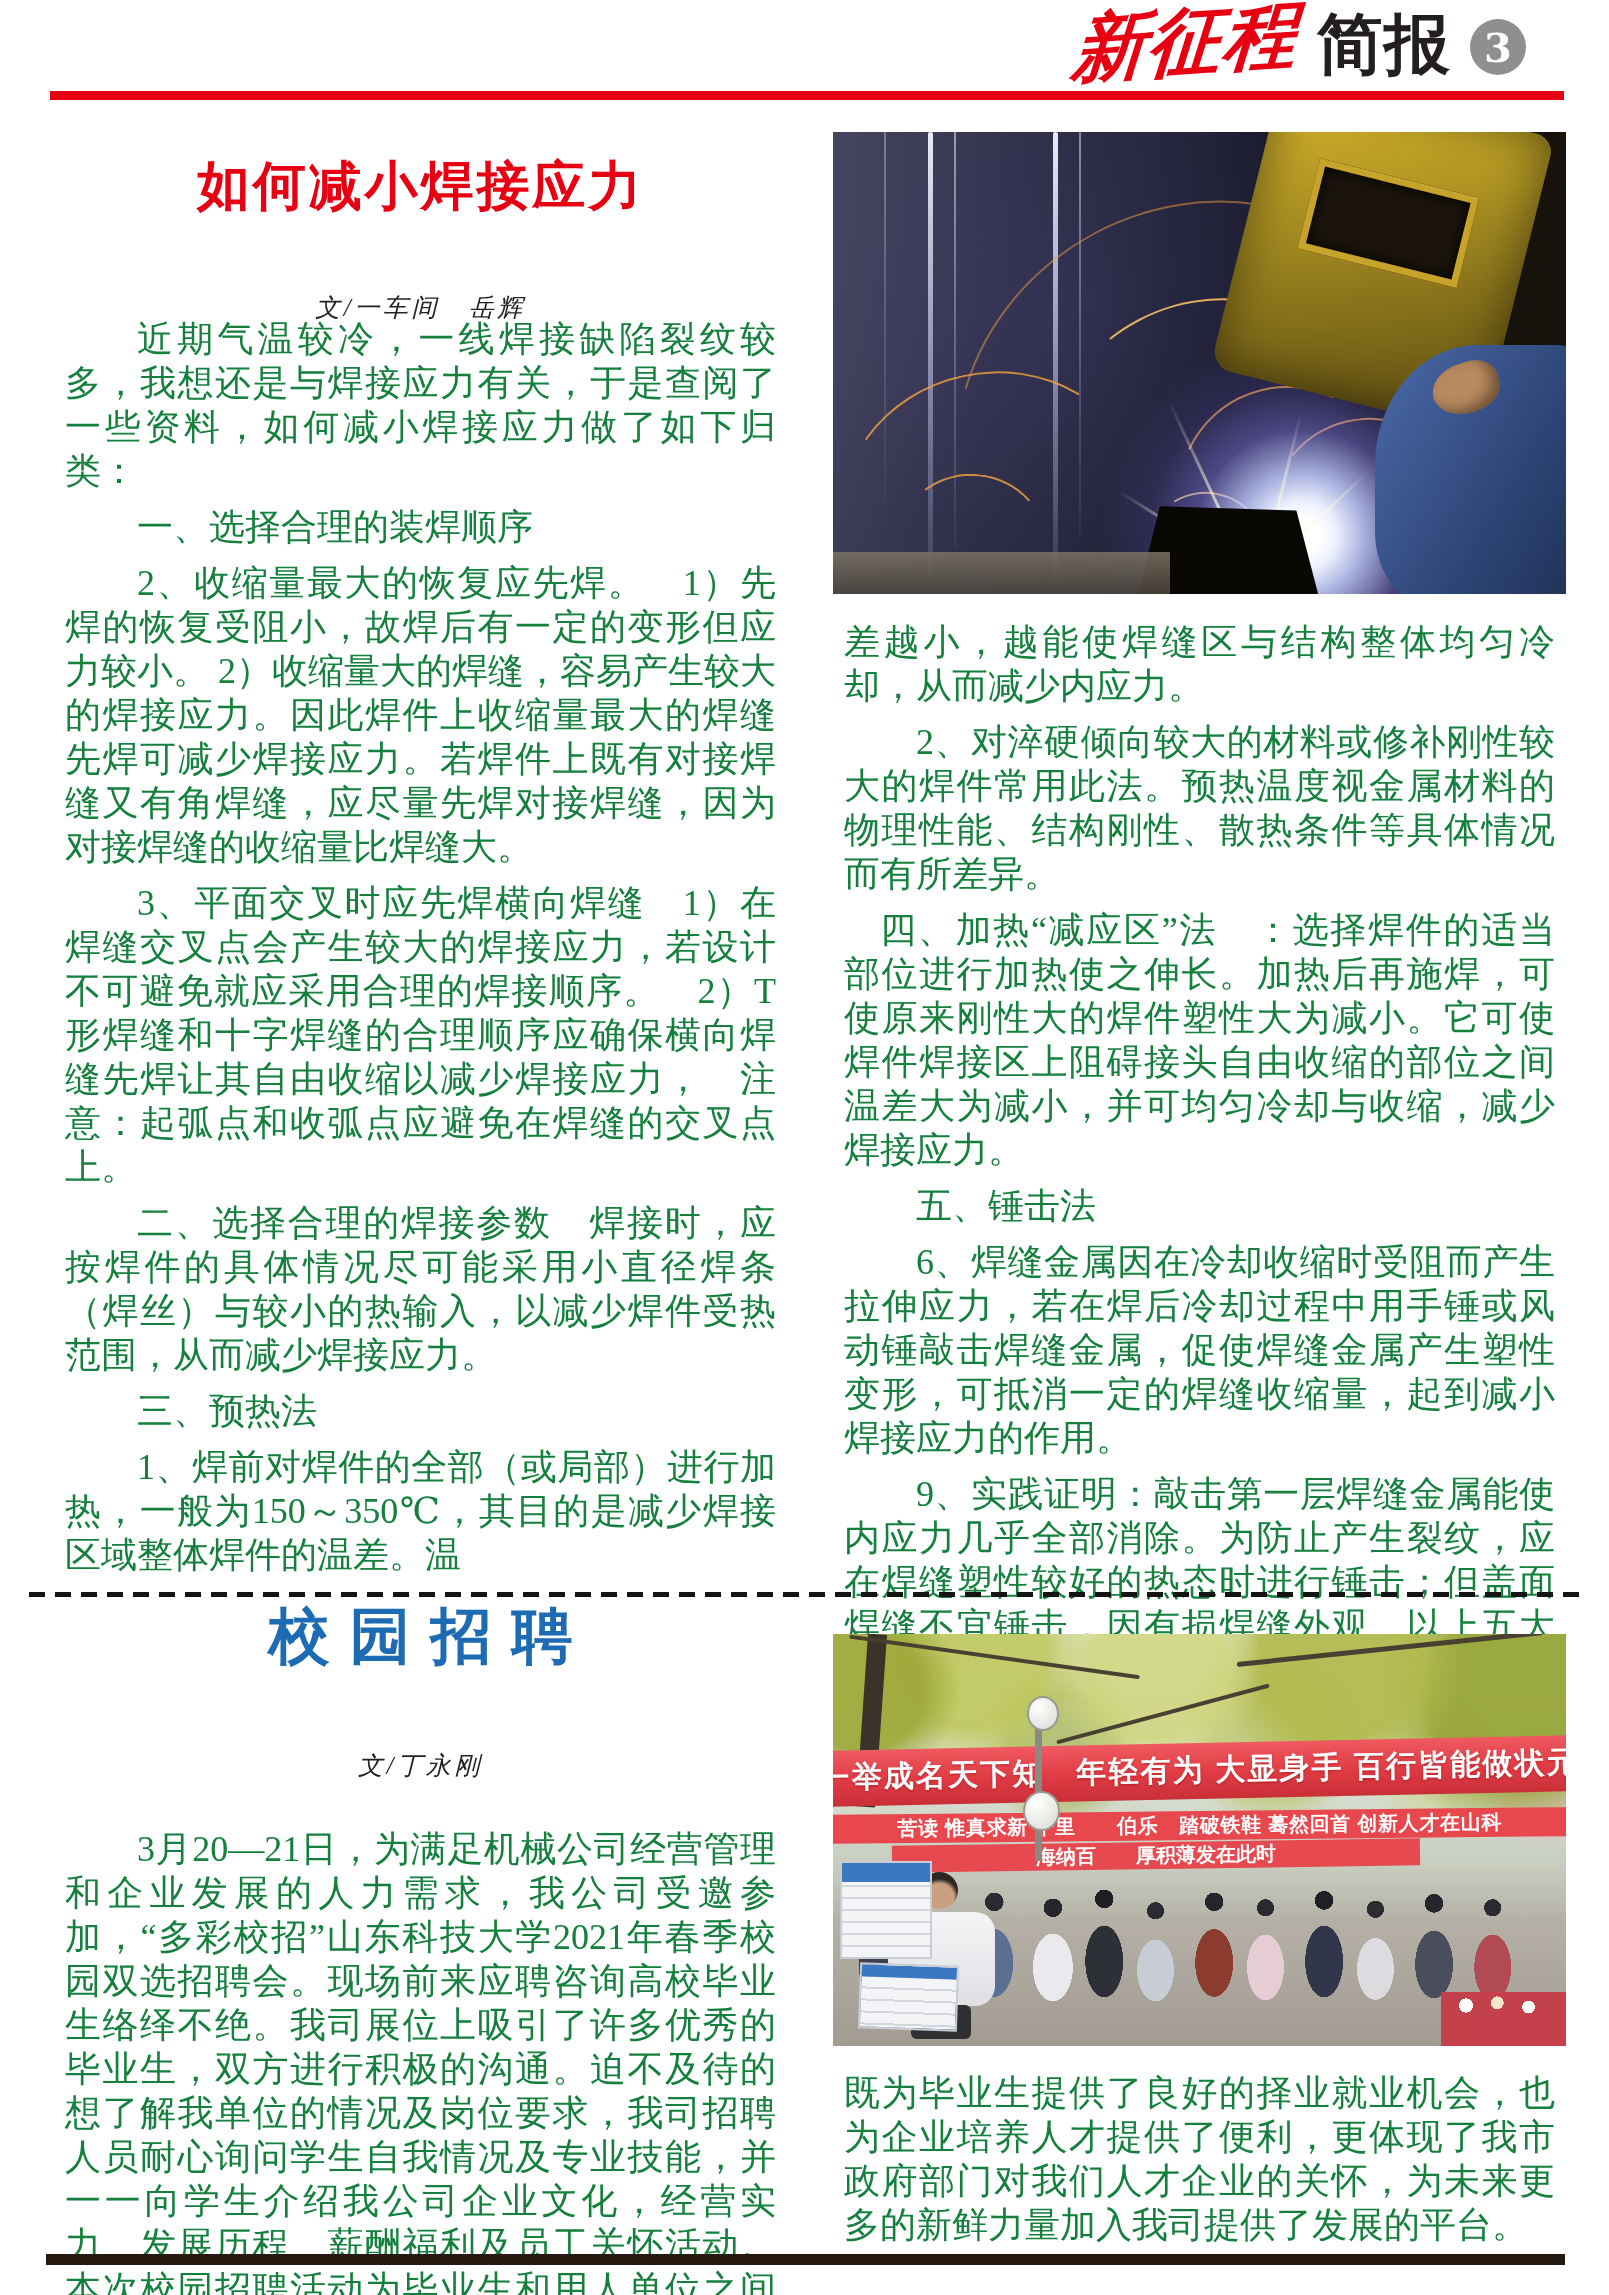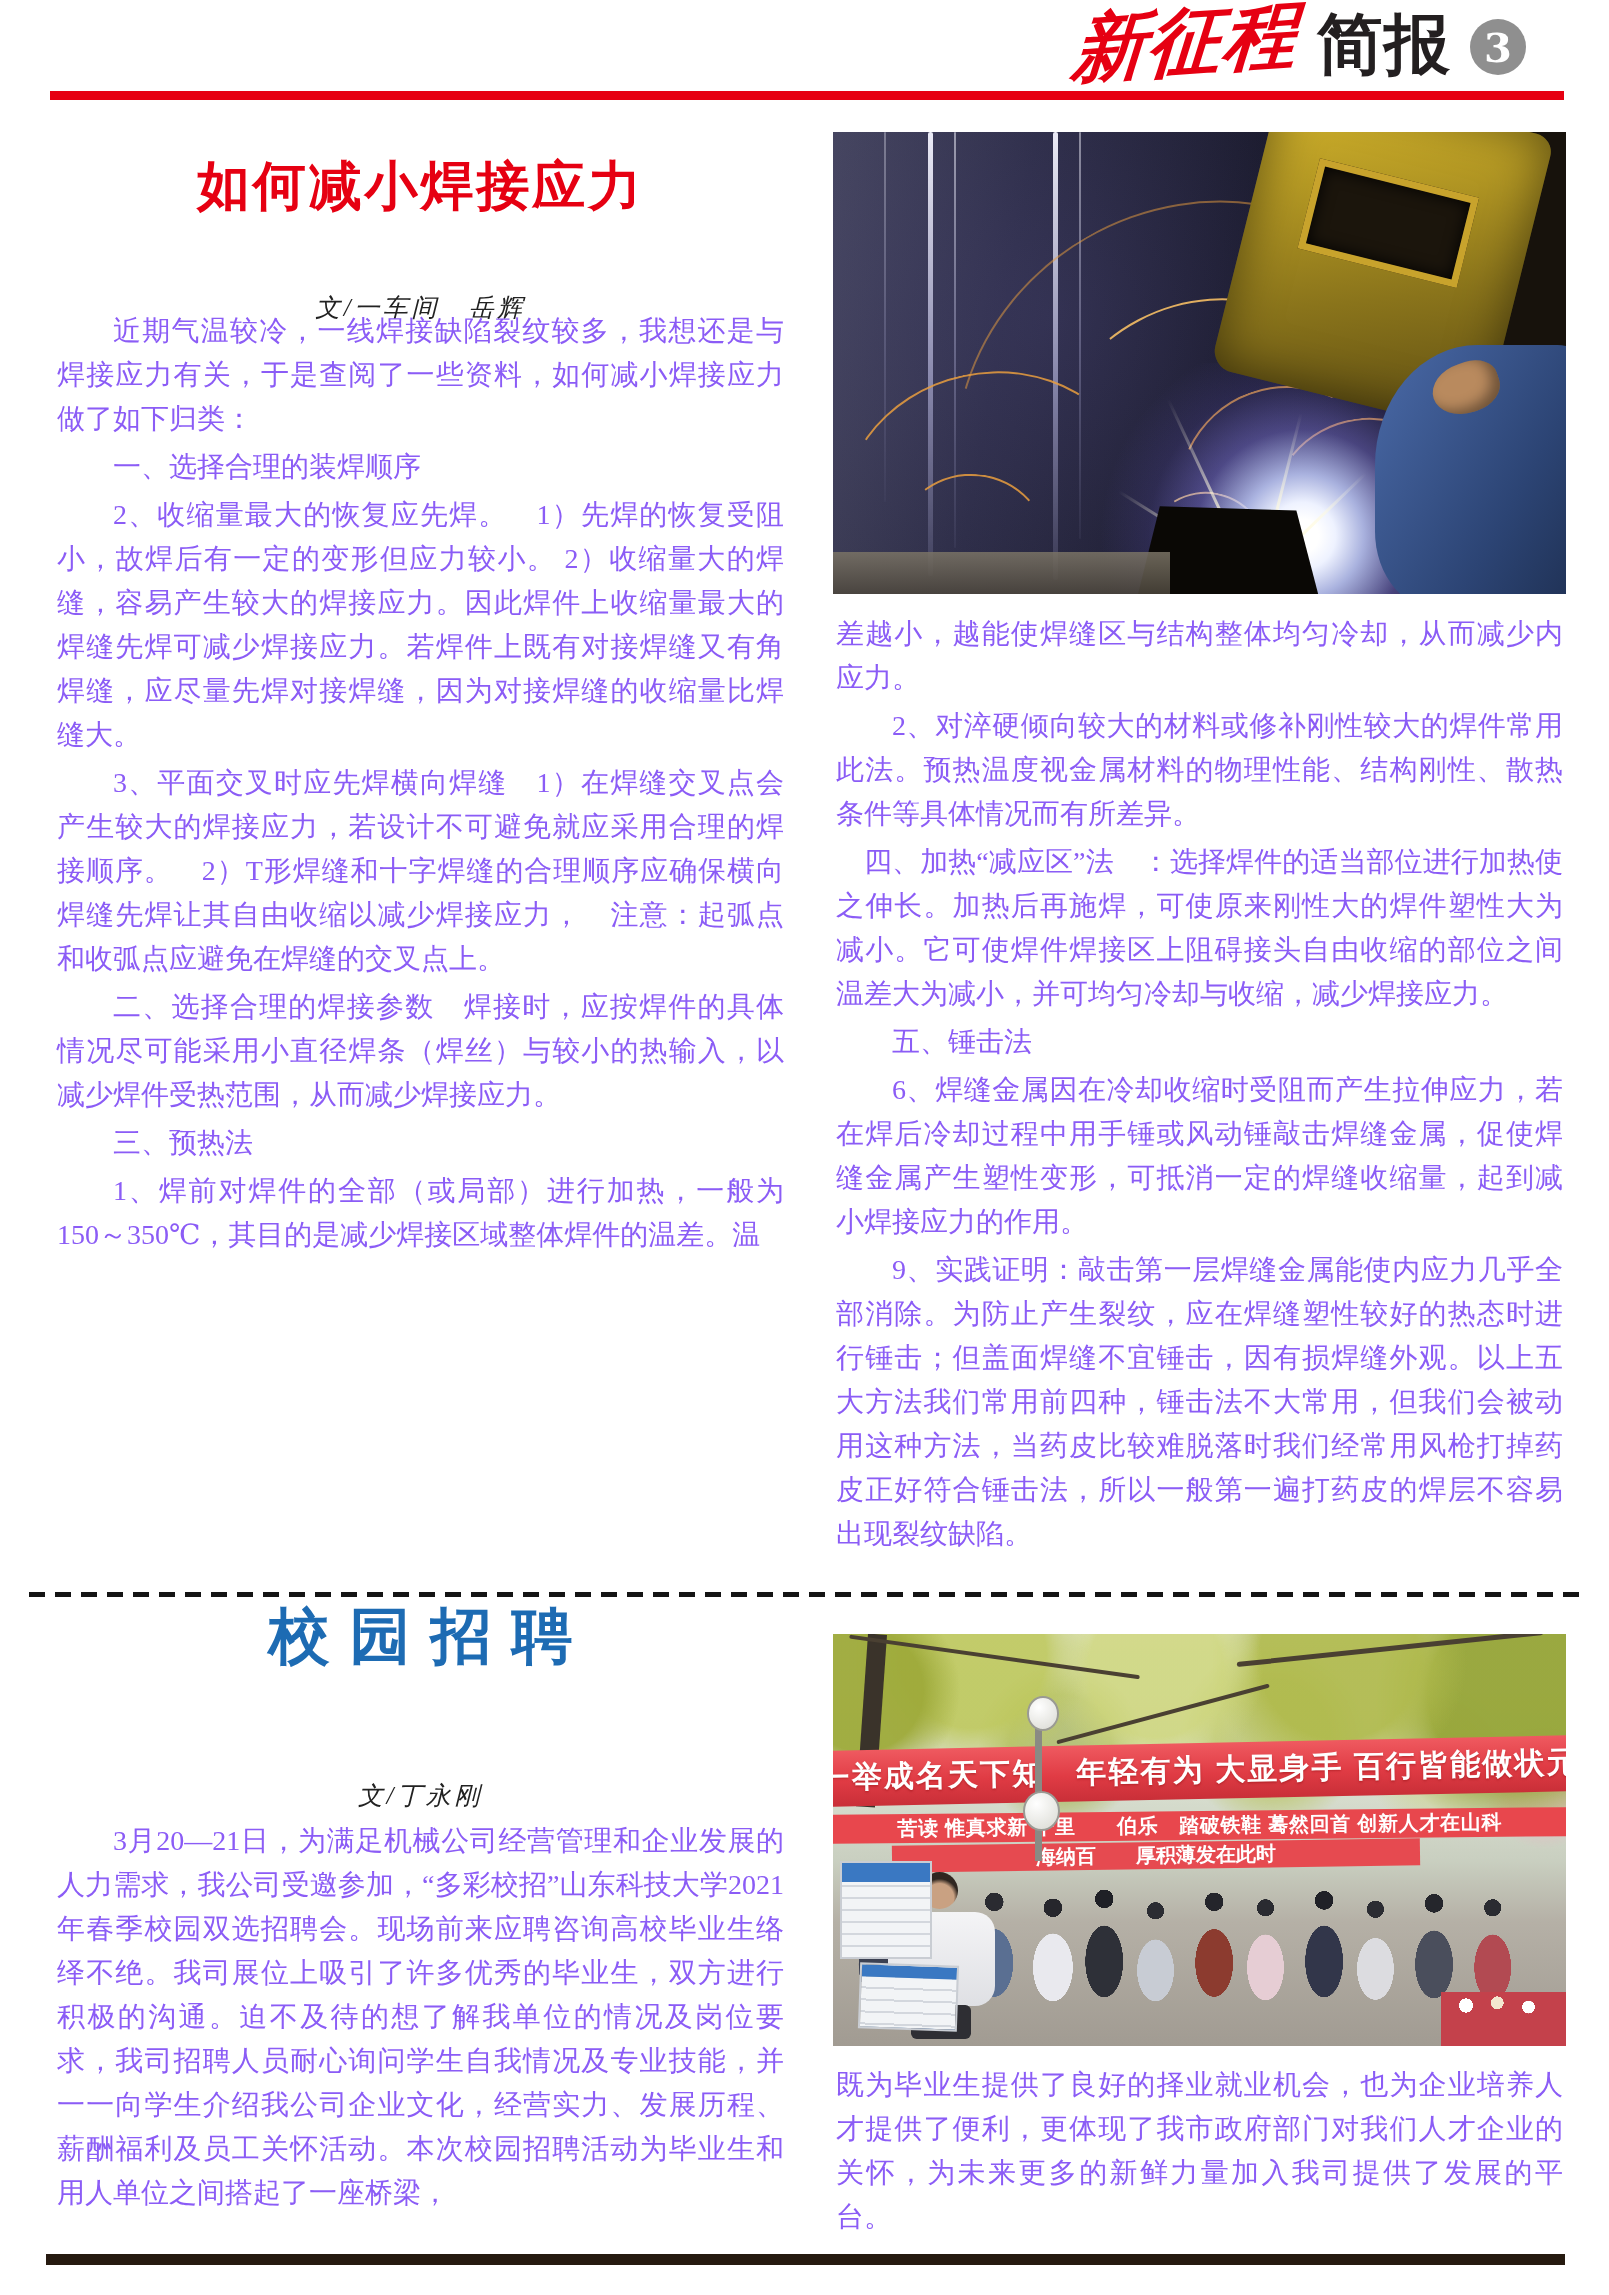--- a/index.html
+++ b/index.html
@@ -14,36 +14,36 @@
   .logo-suffix{font-family:Liberation Serif, serif;font-weight:900;
                font-size:66px;line-height:1;color:#231f20;letter-spacing:1.4px;}
   .page-badge{width:56px;height:56px;border-radius:50%;background:#8f8f8f;color:#fff;
               display:flex;align-items:center;justify-content:center;
               font-family:"DejaVu Serif",serif;font-weight:bold;font-size:40px;margin-bottom:2.9px;}
   .header-rule{position:absolute;left:50px;top:91px;width:1514px;height:9.3px;background:#e60012;}
 
   
   .colL{position:absolute;left:53px;width:735px;}
   .colR{position:absolute;left:832px;width:735px;}
-  .body-text p{margin:4px;font-size:28px;line-height:44px;text-align:justify;color:#8b5cf6;}
+  .body-text p{margin:12px;font-size:36px;line-height:44px;text-align:justify;color:#15803d;}
   .body-text p{text-indent:2em;}
   .body-text p.noind{text-indent:0;}
   .body-text p.ind1{text-indent:1em;}
 
   
   .t1{position:absolute;left:53px;top:151px;width:735px;text-align:center;
       font-family:"Liberation Sans","DejaVu Sans",sans-serif;font-weight:900;
       font-size:53px;color:#e60012;letter-spacing:2.9px;}
   .by1{position:absolute;left:53px;top:255px;width:735px;text-align:center;
        font-size:25px;letter-spacing:3.6px;color:#222;font-style:italic;margin-top:36px;}
   .t2{position:absolute;left:53px;top:1596px;width:735px;text-align:center;
       font-family:"Liberation Sans","DejaVu Sans",sans-serif;font-weight:900;
       font-size:61px;color:#1d6bb3;letter-spacing:20px;text-indent:20px;}
   .by2{position:absolute;left:53px;top:1749px;width:735px;text-align:center;
-       font-size:25px;letter-spacing:3.6px;color:#222;font-style:italic;margin-top:30px;}
+       font-size:25px;letter-spacing:3.6px;color:#222;font-style:italic;}
 
   .art1-left{top:305px;}
   .art1-right{top:608px;}
   .art2-left{top:1815px;}
   .art2-right{top:2059px;}
 
   
   .divider{position:absolute;left:28.5px;top:1592px;width:1552px;height:5px;
            background:repeating-linear-gradient(90deg,#141414 0 15.7px,transparent 15.7px 26px);}
   .footer-rule{position:absolute;left:46px;top:2254px;width:1519px;height:10.7px;background:#261a10;}

